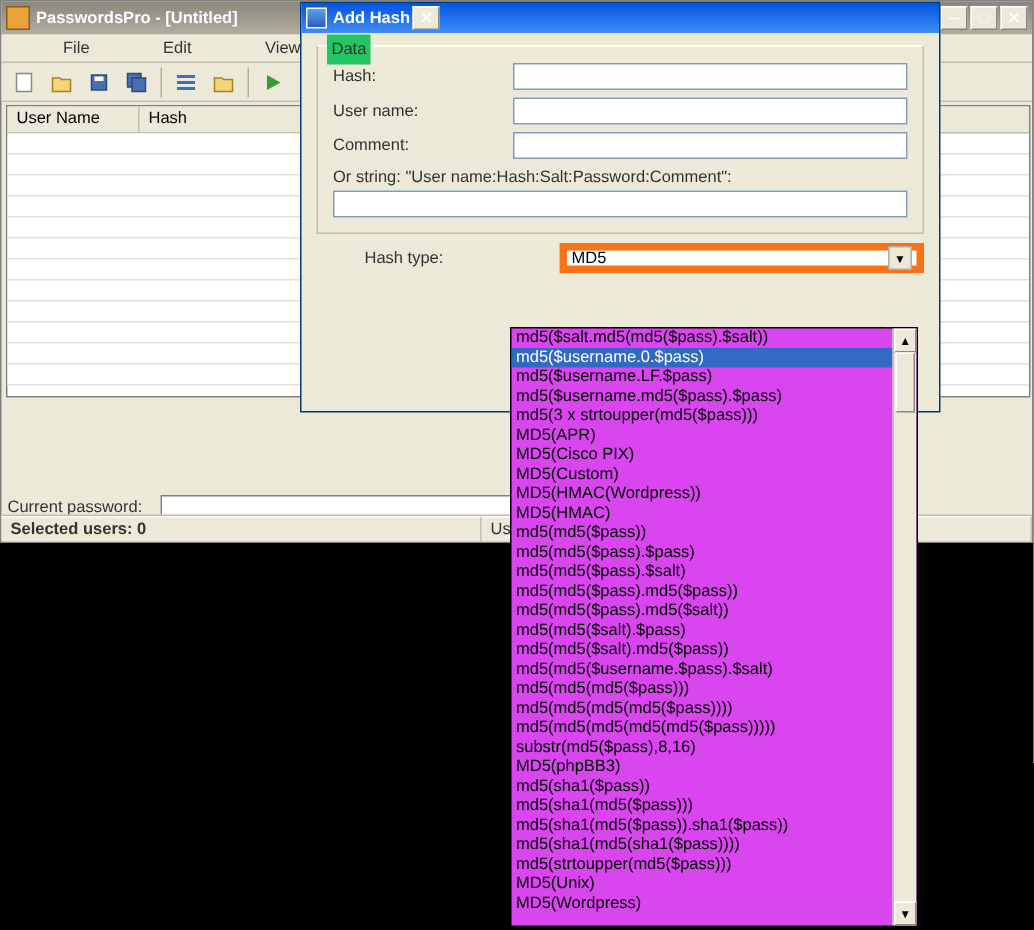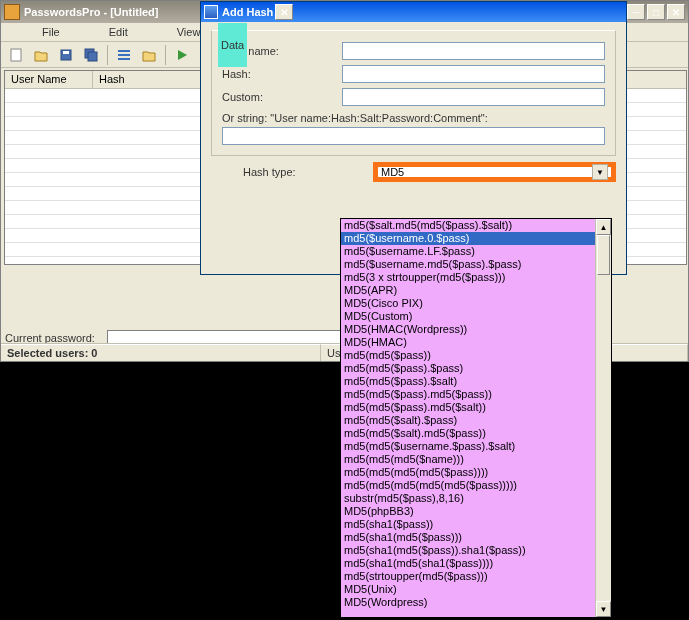--- a/index.html
+++ b/index.html
@@ -180,22 +180,22 @@
   .fieldset {
     margin: 8px 10px 4px 10px;
     border: 1px solid #c0c0b0;
     border-top-color: #fff;
     padding: 6px 10px 10px 10px;
     position: relative;
   }
   .fieldset .legend {
     position: absolute;
     top: -8px; left: 6px;
-    background: #5eead4;
-    padding: 16px 3px;
+    background: #22c55e;
+    padding: 4px 3px;
     color: #333;
   }
   .form-row {
     display: flex;
     align-items: center;
     margin: 5px 0;
   }
   .form-row label {
     width: 120px;
     color: #333;
@@ -239,21 +239,21 @@
     background: #ece9d8;
     border: 1px solid #b0b0a0;
     display: flex; align-items: center; justify-content: center;
     font-size: 8px;
   }
   .dropdown {
     position: absolute;
     top: 218px;
     left: 340px;
     width: 272px;
-    background: #f0abfc;
+    background: #d946ef;
     border: 1px solid #000;
     z-index: 100;
     max-height: 410px;
     overflow: hidden;
   }
   .dropdown .dd-inner {
     width: calc(100% - 16px);
     float: left;
   }
   .dropdown .dd-scroll {
@@ -441,29 +441,29 @@
   <div class="dlg-titlebar">
     <div class="icon"></div>
     <span>Add Hash</span>
     <div class="spacer"></div>
     <div class="w-btn">✕</div>
   </div>
 
   <div class="fieldset">
     <div class="legend">Data</div>
     <div class="form-row">
+      <label>Hash:</label>
+      <input type="text" value="" style="">
+    </div>
+    <div class="form-row">
       <label>User name:</label>
       <input type="text" value="" style="">
     </div>
     <div class="form-row">
-      <label>Hash:</label>
-      <input type="text" value="" style="">
-    </div>
-    <div class="form-row">
-      <label>Custom:</label>
+      <label>Comment:</label>
       <input type="text" value="" style="">
     </div>
     <div class="or-string">Or string: "User name:Hash:Salt:Password:Comment":</div>
     <input type="text" style="width: 100%; height: 18px; border: 1px solid rgb(127, 157, 185); font-size: 11px; padding: 1px 3px;" value="">
   </div>
 
   <div class="hash-type-row">
     <label>Hash type:</label>
     <div class="combo">
       <div class="combo-display">
@@ -491,21 +491,21 @@
       <div class="opt">MD5(HMAC(Wordpress))</div>
       <div class="opt">MD5(HMAC)</div>
       <div class="opt">md5(md5($pass))</div>
       <div class="opt">md5(md5($pass).$pass)</div>
       <div class="opt">md5(md5($pass).$salt)</div>
       <div class="opt">md5(md5($pass).md5($pass))</div>
       <div class="opt">md5(md5($pass).md5($salt))</div>
       <div class="opt">md5(md5($salt).$pass)</div>
       <div class="opt">md5(md5($salt).md5($pass))</div>
       <div class="opt">md5(md5($username.$pass).$salt)</div>
-      <div class="opt">md5(md5(md5($name)))</div>
+      <div class="opt">md5(md5(md5($pass)))</div>
       <div class="opt">md5(md5(md5(md5($pass))))</div>
       <div class="opt">md5(md5(md5(md5(md5($pass)))))</div>
       <div class="opt">substr(md5($pass),8,16)</div>
       <div class="opt">MD5(phpBB3)</div>
       <div class="opt">md5(sha1($pass))</div>
       <div class="opt">md5(sha1(md5($pass)))</div>
       <div class="opt">md5(sha1(md5($pass)).sha1($pass))</div>
       <div class="opt">md5(sha1(md5(sha1($pass))))</div>
       <div class="opt">md5(strtoupper(md5($pass)))</div>
       <div class="opt">MD5(Unix)</div>

